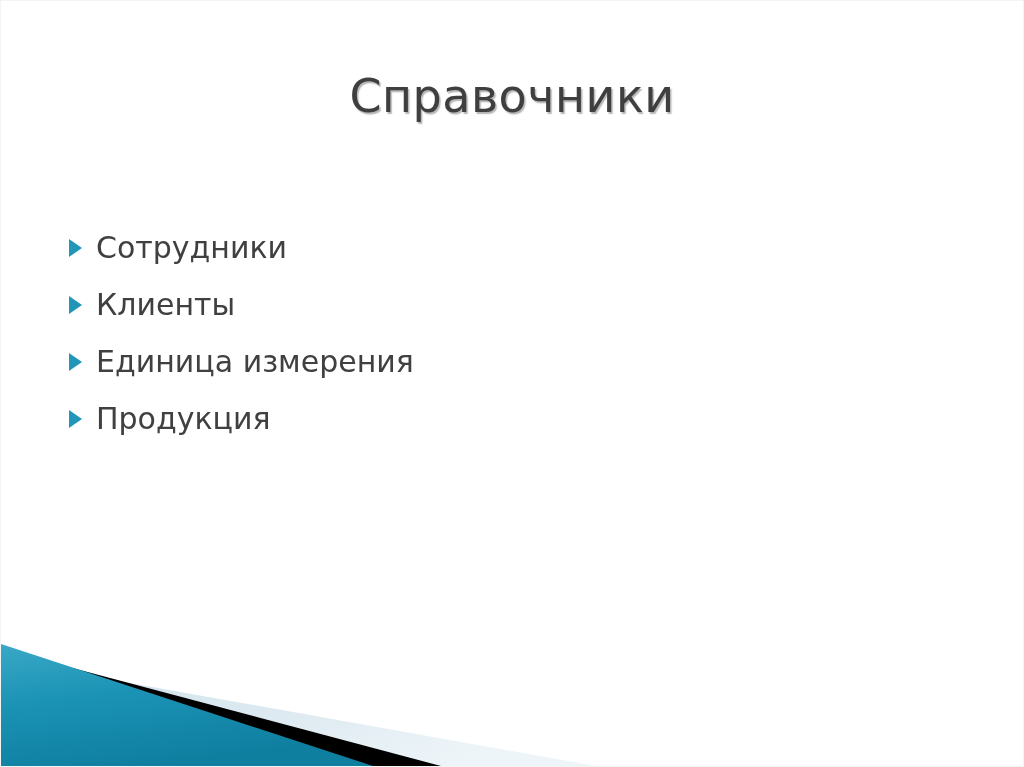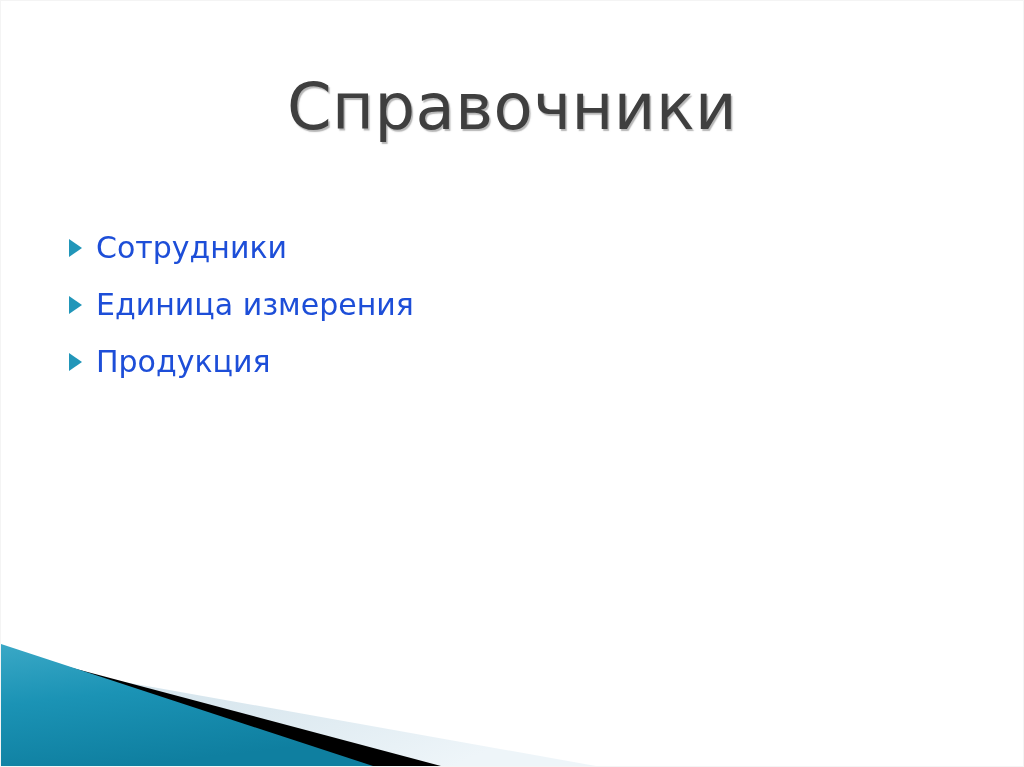--- a/index.html
+++ b/index.html
@@ -18,21 +18,21 @@
     border: 1px solid #f4f4f4;
   }
 
   
   #slide-title {
     position: absolute;
     left: 0;
     right: 0;
     top: 68px;
     text-align: center;
-    font-size: 64px;
+    font-size: 46px;
     font-weight: 400;
     letter-spacing: 0.5px;
     color: #3f3f3f;
     text-shadow: 1.5px 1.5px 1.2px rgba(120,120,120,0.55);
     white-space: nowrap;
     line-height: 1.2;
   }
 
   
   #bullet-list {
@@ -45,21 +45,21 @@
     width: 840px;
   }
   #bullet-list li {
     position: relative;
     display: flex;
     align-items: center;
     height: 57px;
     padding-left: 33px;
     font-size: 30px;
     font-weight: 400;
-    color: #1d4ed8;
+    color: #404040;
     line-height: 1;
     white-space: nowrap;
   }
   .bullet-marker {
     position: absolute;
     left: 6px;
     top: 50%;
     width: 0;
     height: 0;
     margin-top: -9px;
@@ -87,20 +87,24 @@
 
   <div id="slide-title">Справочники</div>
 
   <ul id="bullet-list">
 
     <li>
       <span class="bullet-marker"></span>
       <span class="bullet-label">Сотрудники</span>
     </li>
 
+    <li>
+      <span class="bullet-marker"></span>
+      <span class="bullet-label">Клиенты</span>
+    </li>
 
     <li>
       <span class="bullet-marker"></span>
       <span class="bullet-label">Единица измерения</span>
     </li>
 
     <li>
       <span class="bullet-marker"></span>
       <span class="bullet-label">Продукция</span>
     </li>

